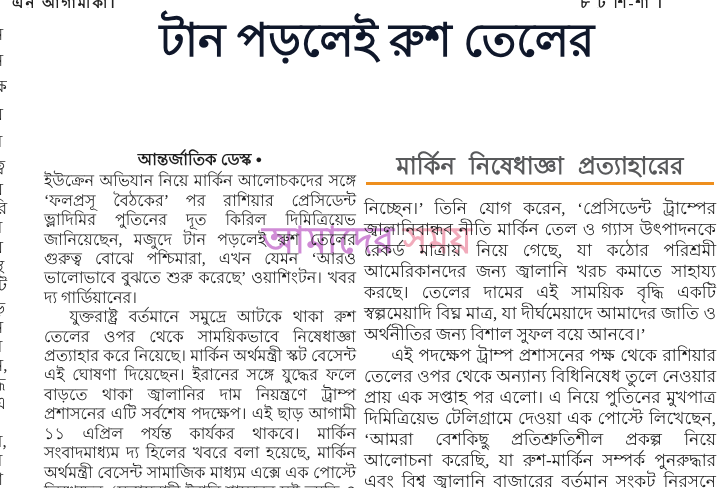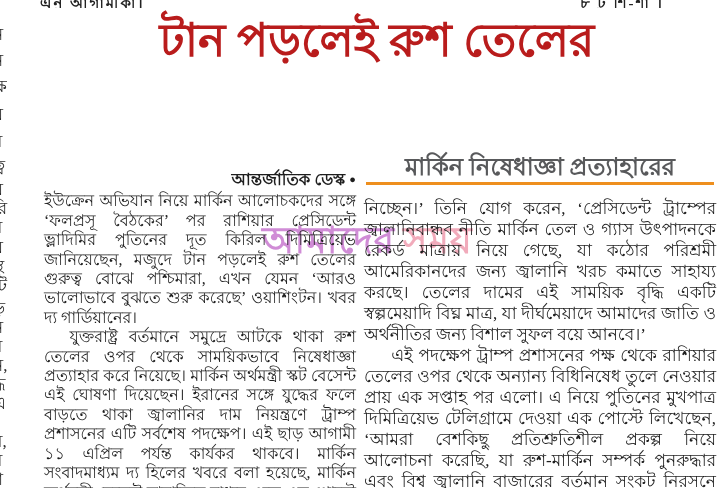--- a/index.html
+++ b/index.html
@@ -6,38 +6,38 @@
   .page{
     position:relative;width:720px;height:488px;background:#ffffff;overflow:hidden;
     font-family:"Liberation Serif","DejaVu Serif",serif;color:#1a1a1a;
   }
   
   .edge-strip{position:absolute;left:0;top:0;width:18px;height:488px;overflow:hidden;}
   .edge-glyph{position:absolute;left:-7px;font-size:17px;color:#2b2b2b;line-height:1;white-space:nowrap;}
   
   .top-frag{position:absolute;top:0;height:8px;overflow:hidden;color:#222;font-size:15px;font-weight:bold;}
   .top-frag .frag-inner{display:block;transform:translateY(-9px);white-space:nowrap;letter-spacing:2px;}
-  .top-frag.left{left:40px;width:130px;}
+  .top-frag.left{left:12px;width:130px;}
   .top-frag.right{left:580px;width:160px;}
 
   .headline{
     position:absolute;left:38px;top:12px;width:678px;text-align:center;
-    font-weight:bold;color:#b91c1c;font-size:46px;line-height:57px;letter-spacing:0px;
+    font-weight:bold;color:#0f172a;font-size:46px;line-height:57px;letter-spacing:0px;
   }
   .col{position:absolute;z-index:2;text-align:justify;}
   .col p{margin:0;}
   .col-left{left:44px;top:150px;width:312px;font-size:16px;line-height:19.4px;color:#1e1e1e;}
-  .col-left .dateline{font-weight:bold;text-align:right;font-size:16.5px;margin-top:20px;}
+  .col-left .dateline{font-weight:bold;text-align:center;font-size:16.5px;}
   .col-left .dateline .bullet{font-size:11px;position:relative;top:-2px;}
   .col-left .para-indent{text-indent:1.6em;}
   .col-right{left:364px;top:153px;width:352px;font-size:17px;line-height:21px;color:#1e1e1e;}
   .subhead{
     text-align:center;font-weight:bold;color:#58595b;
     font-size:24px;line-height:29px;margin:0 0 9px 0;
-    font-family:Liberation Serif, serif;
+    font-family:Liberation Mono, monospace;
   }
   .accent-rule{height:3px;width:348px;border:none;margin:0 0 13px 2px;}
   .col-right .para-indent{text-indent:1.6em;}
 
   .watermark{
     position:absolute;left:262px;top:222px;z-index:1;opacity:0.5;
     font-family:"Liberation Sans","DejaVu Sans",sans-serif;
     font-weight:bold;font-size:37px;line-height:38px;white-space:nowrap;
     letter-spacing:1px;
   }

